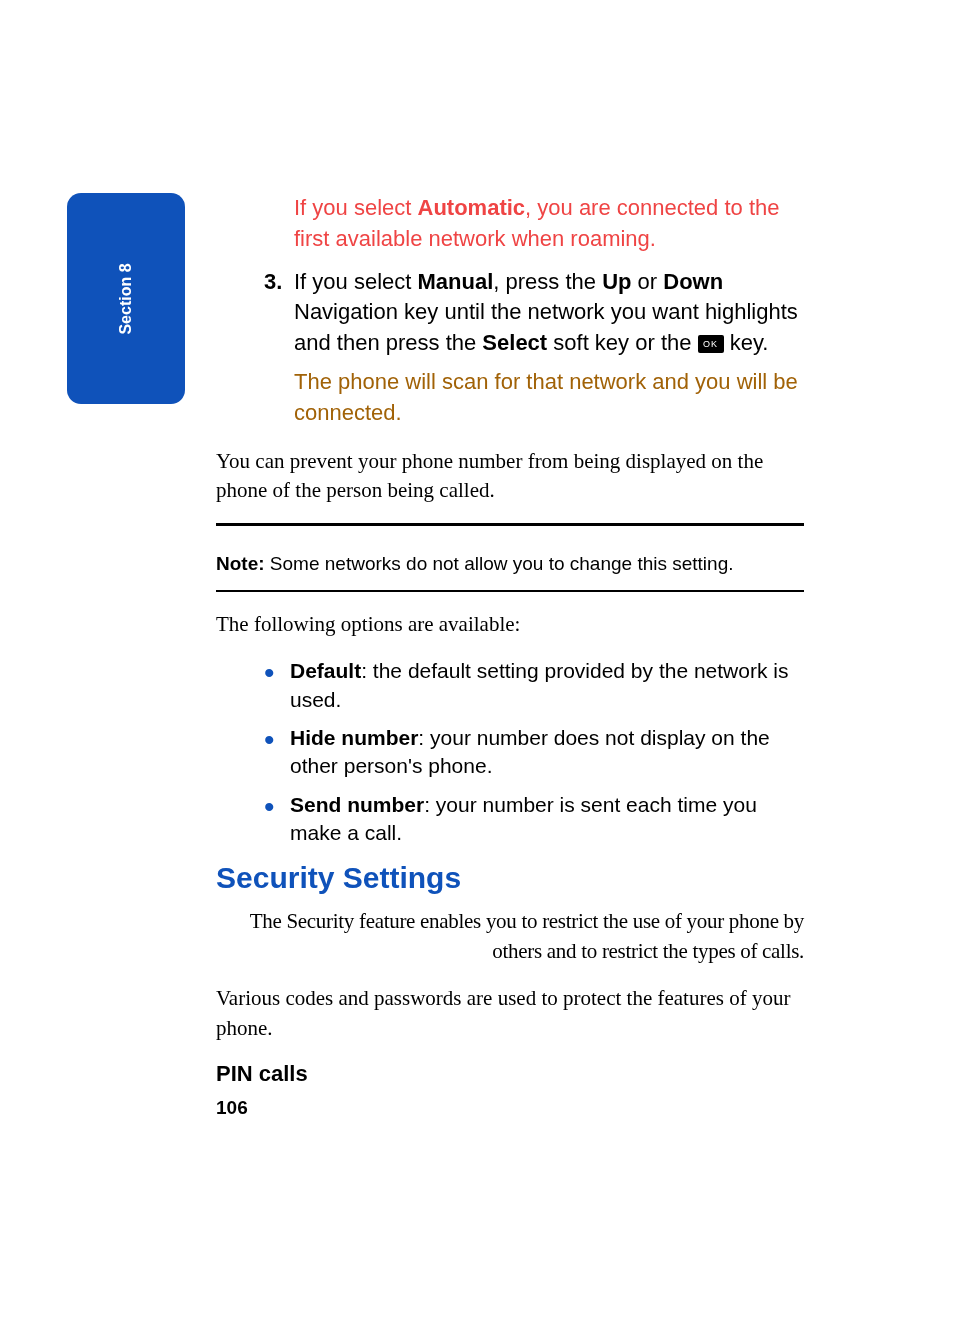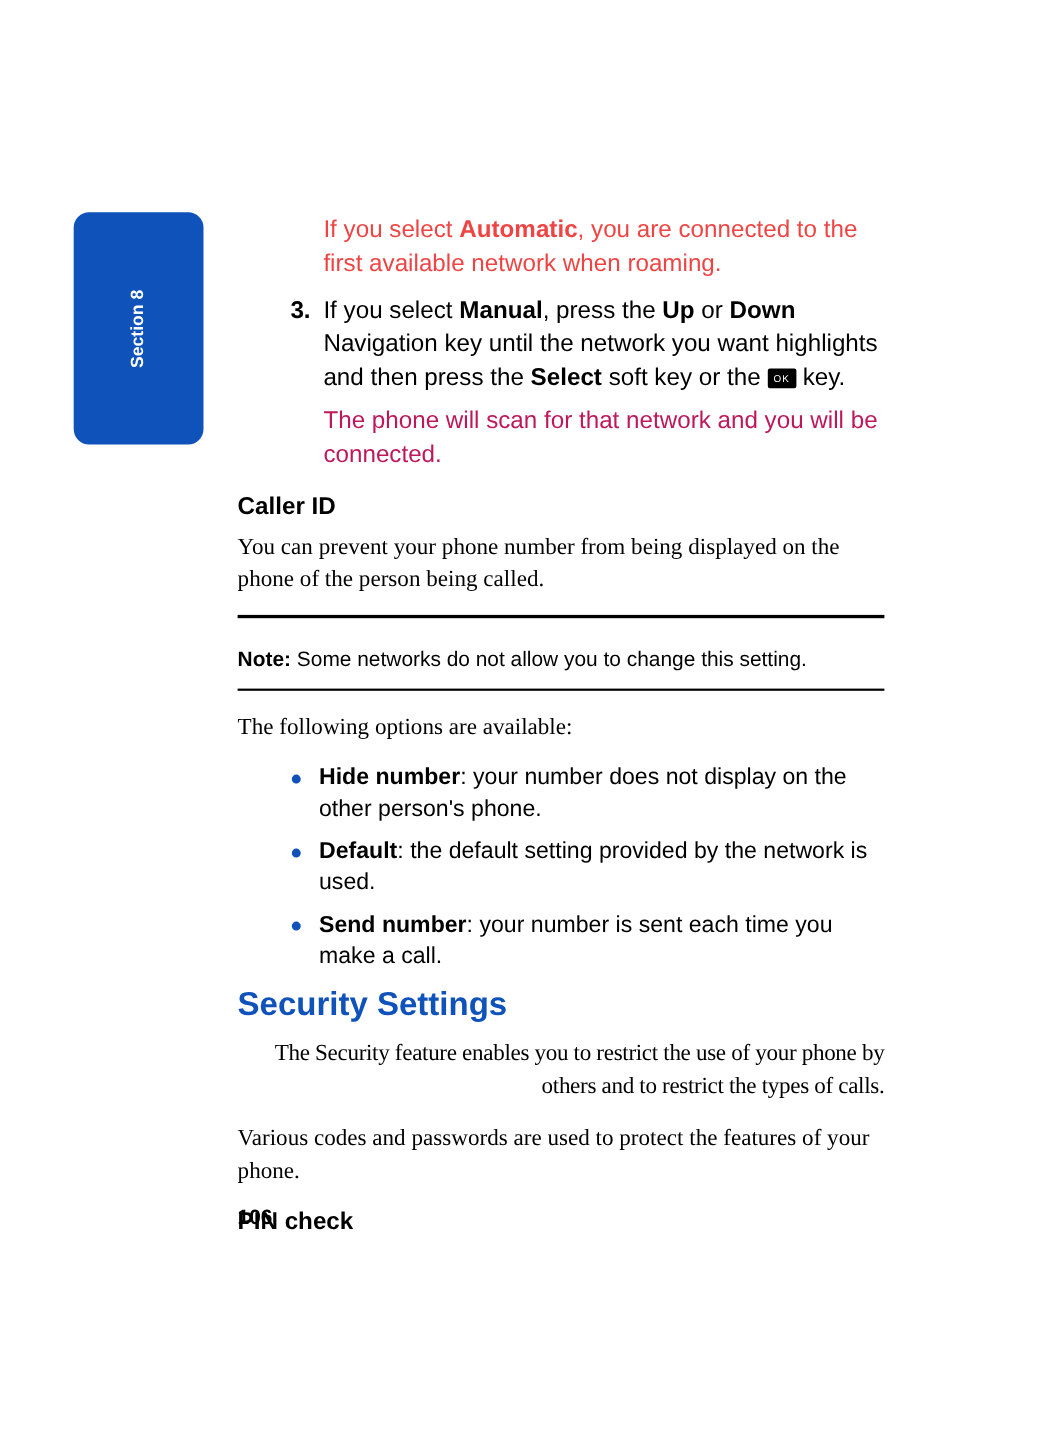--- a/index.html
+++ b/index.html
@@ -70,21 +70,21 @@
       text-align: center;
       line-height: 18px;
       vertical-align: middle;
       border-radius: 2px;
       letter-spacing: 1px;
     }
     .step-follow {
       margin-left: 78px;
       font-size: 22px;
       line-height: 1.4;
-      color: #be185d;
+      color: #a16207;
       margin-top: 8px;
       margin-bottom: 18px;
     }
     .h3 {
       font-weight: bold;
       font-size: 22px;
       color: #000;
       margin-bottom: 10px;
     }
     .body-serif {
@@ -152,44 +152,43 @@
 
   <div class="step sans">
     <span class="step-num">3.</span>
     <span class="step-text">
       <span>If you select </span><b>Manual</b><span>, press the </span><b>Up</b><span> or </span><b>Down</b><span> Navigation key until the network you want highlights and then press the </span><b>Select</b><span> soft key or the </span><span class="ok-icon">OK</span><span> key.</span>
     </span>
   </div>
 
   <p class="step-follow sans">The phone will scan for that network and you will be connected.</p>
 
-  <h3 class="h3 sans">Caller ID</h3>
   <p class="body-serif serif">You can prevent your phone number from being displayed on the phone of the person being called.</p>
 
   <div class="note-box">
     <p class="note-text sans">
       <b>Note:</b><span> Some networks do not allow you to change this setting.</span>
     </p>
   </div>
 
   <p class="body-serif serif">The following options are available:</p>
 
   <div class="bullets sans">
     <div class="bullet">
-      <b>Hide number</b><span>: your number does not display on the other person's phone.</span>
+      <b>Default</b><span>: the default setting provided by the network is used.</span>
     </div>
     <div class="bullet">
-      <b>Default</b><span>: the default setting provided by the network is used.</span>
+      <b>Hide number</b><span>: your number does not display on the other person's phone.</span>
     </div>
     <div class="bullet">
       <b>Send number</b><span>: your number is sent each time you make a call.</span>
     </div>
   </div>
 
   <h2 class="h2 sans">Security Settings</h2>
   <p class="body-serif serif tight">The Security feature enables you to restrict the use of your phone by others and to restrict the types of calls.</p>
   <p class="body-serif serif">Various codes and passwords are used to protect the features of your phone.</p>
 
-  <h3 class="h3 sans">PIN check</h3>
+  <h3 class="h3 sans">PIN calls</h3>
 
 </div>
 
 <div class="page-num">106</div>
 
 </body></html>

